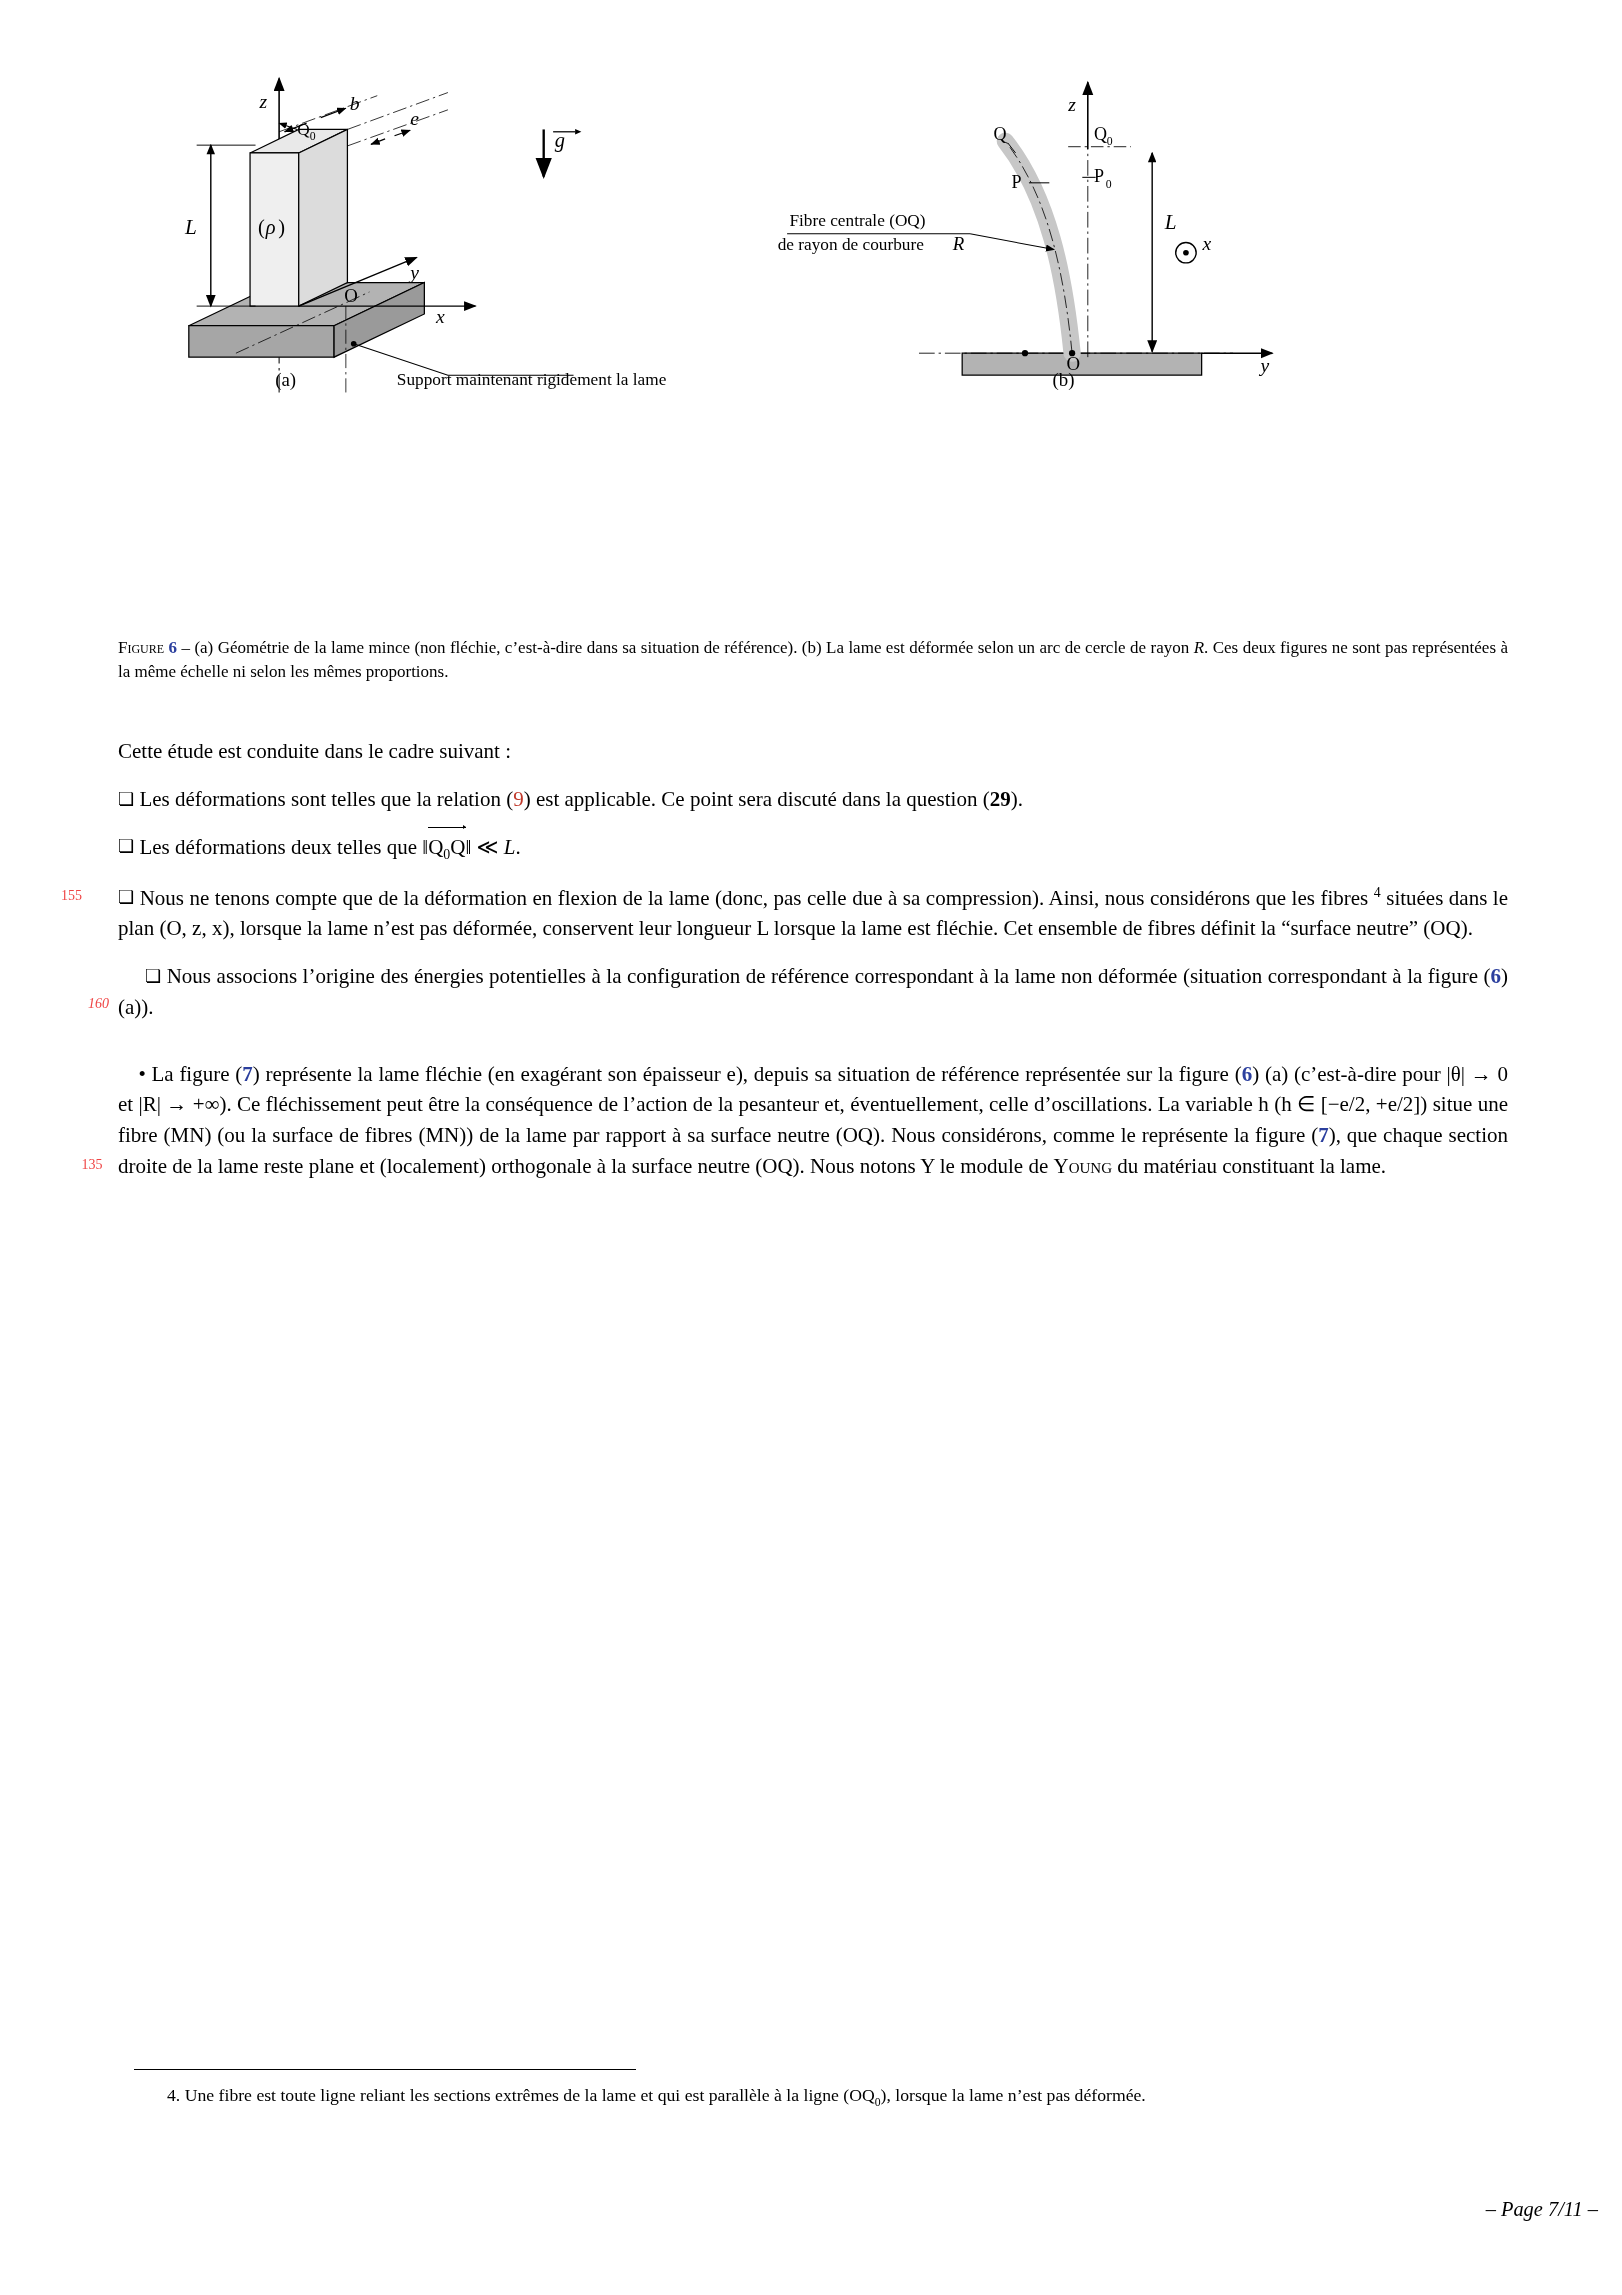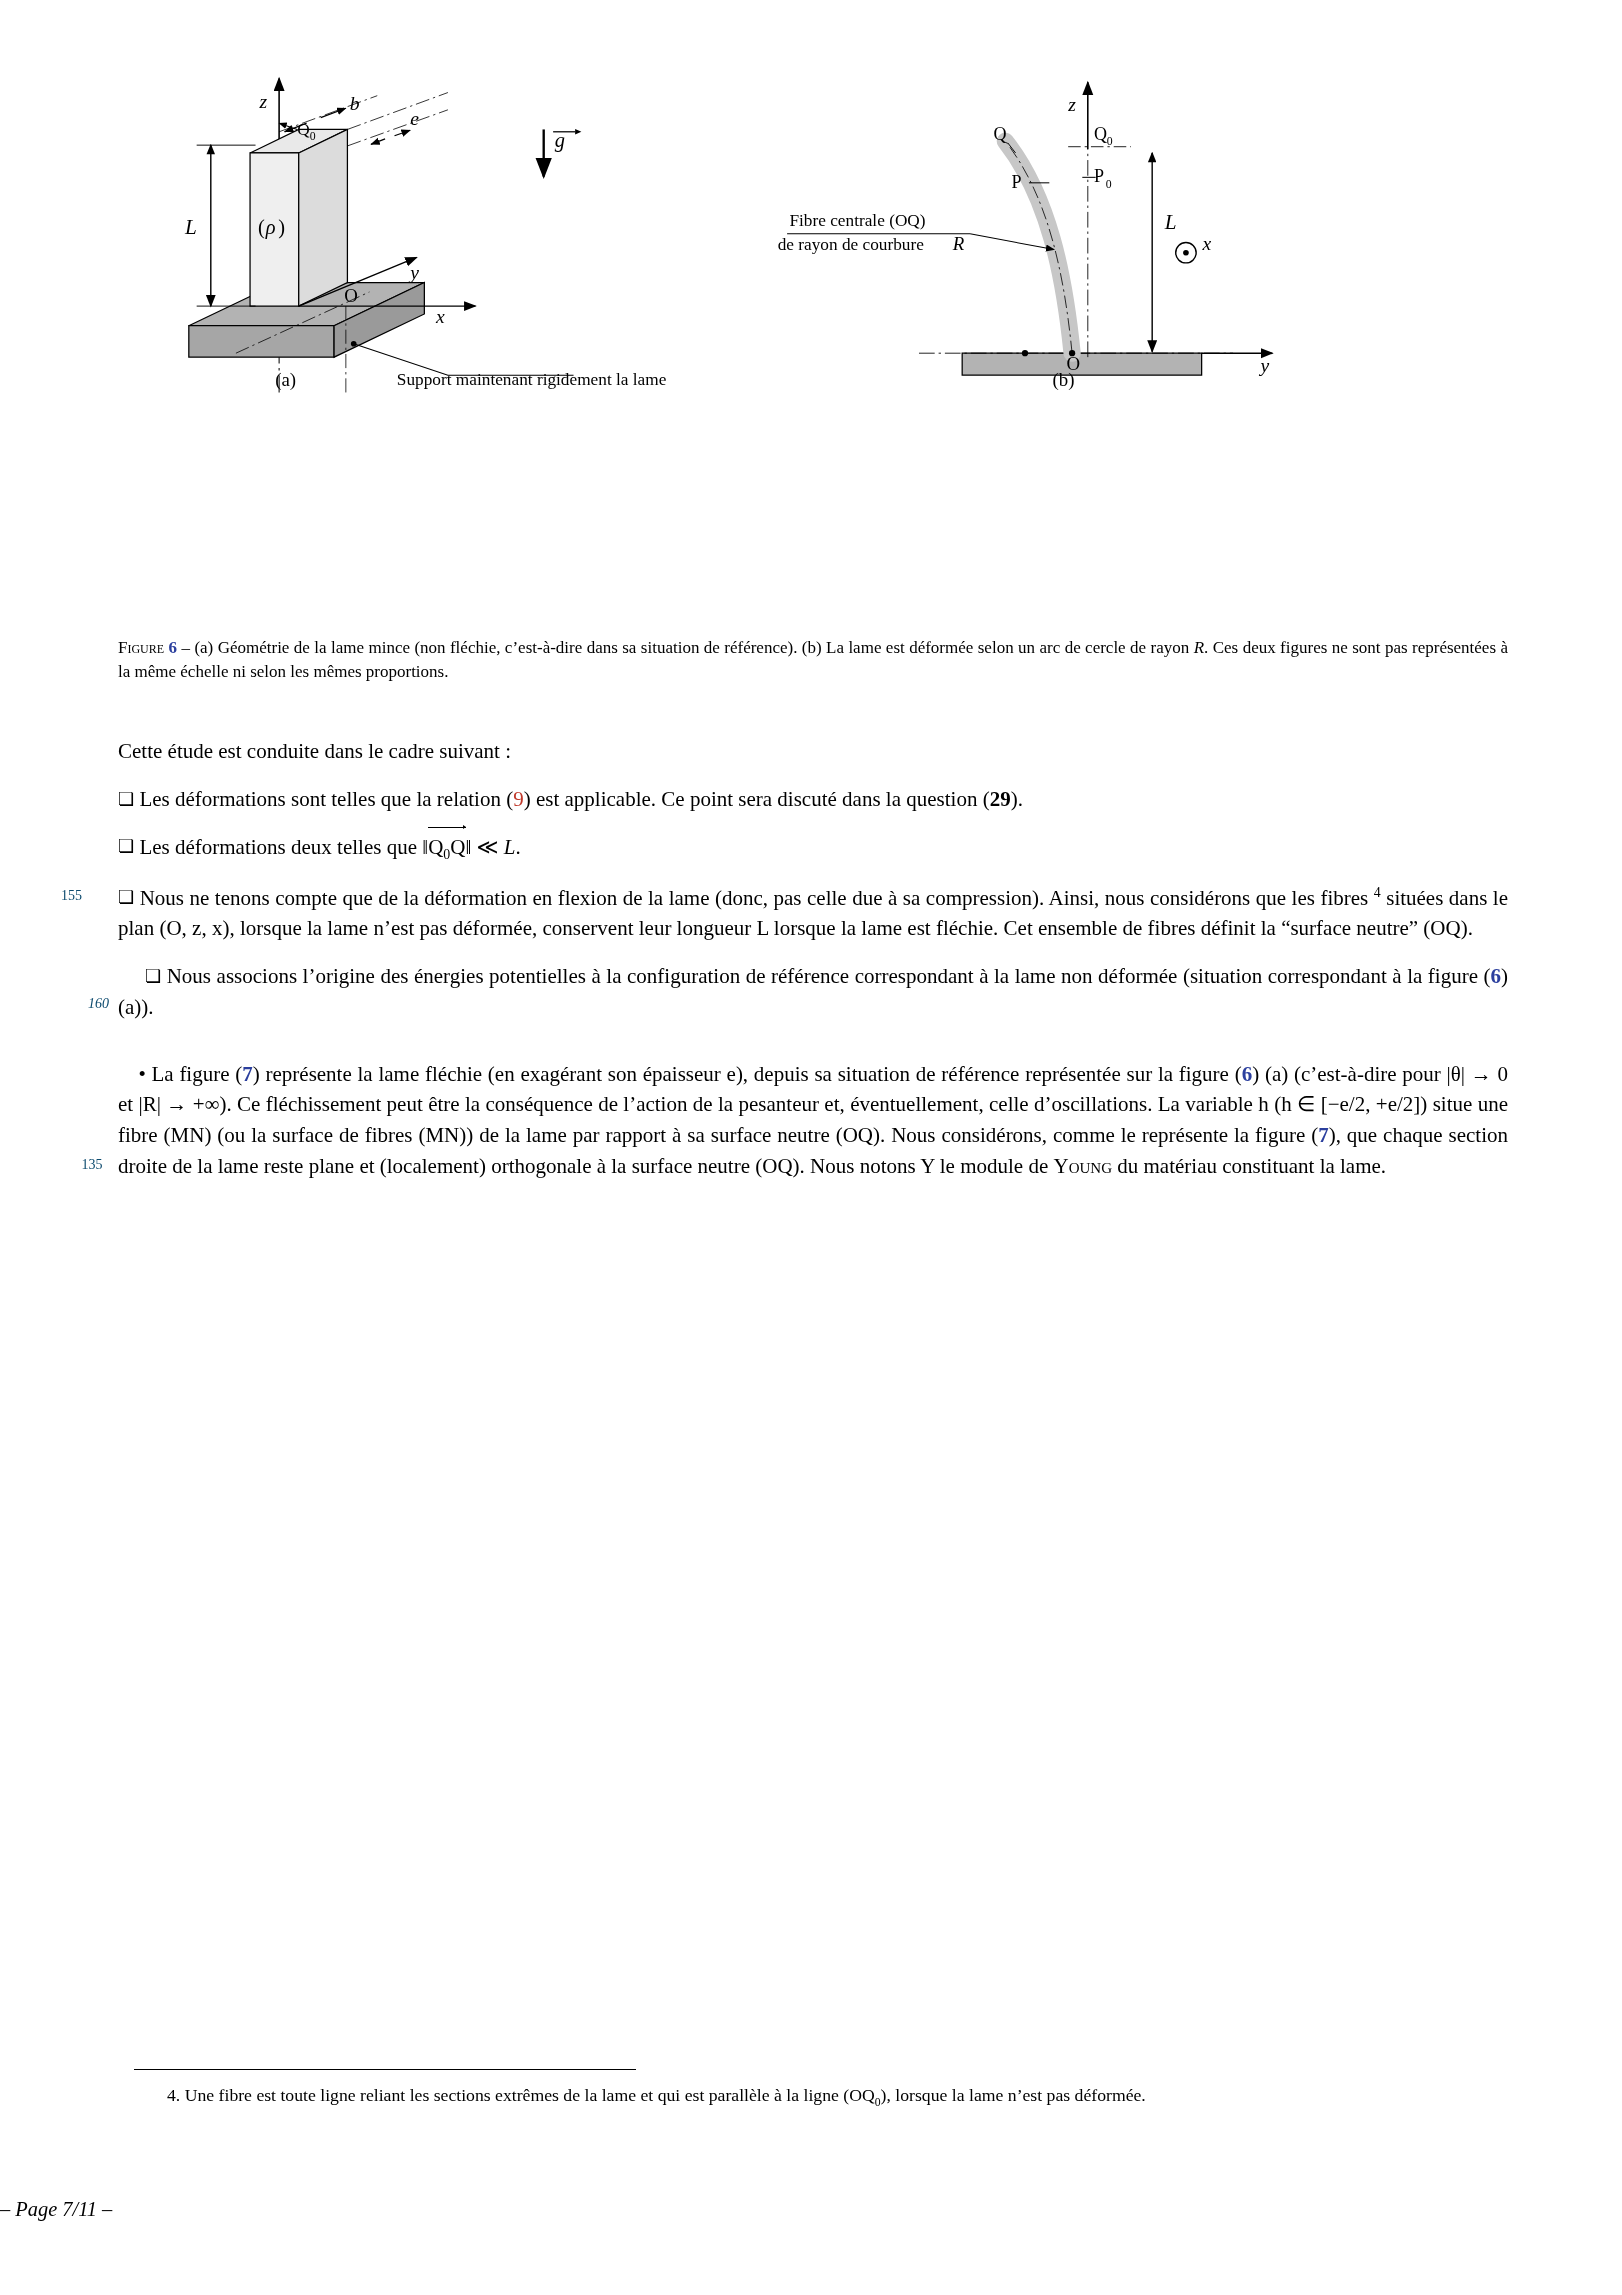--- a/index.html
+++ b/index.html
@@ -56,21 +56,21 @@
   }
   .para.tight { margin-top:17.3px; }
   .indent { text-indent:27px; }
   .sq { font-size:18px; position:relative; top:-1.6px; letter-spacing:0; }
 
   .linenum {
     position:absolute;
     left:-57px;
     font-size:14px;
     font-family:"Liberation Serif", serif;
-    color:#0c4a6e;
+    color:#ef4444;
   }
 
   
   .footnote-area {
     position:absolute;
     left:134px;
     top:2069px;
     width:1390px;
   }
   .footrule {
@@ -78,21 +78,21 @@
   }
   .footnote {
     font-size:17.7px;
     line-height:1.42;
     text-align:justify;
   }
   .footer {
     position:absolute;
     left:0; top:2198px;
     width:1598px;
-    text-align:left;
+    text-align:right;
     font-size:20.4px;
     font-style:italic;
   }
   sup { font-size:0.66em; vertical-align:super; }
   sub { font-size:0.66em; vertical-align:sub; }
   .arrowover {
     position:relative;
     display:inline-block;
   }
   .arrowover::after{

